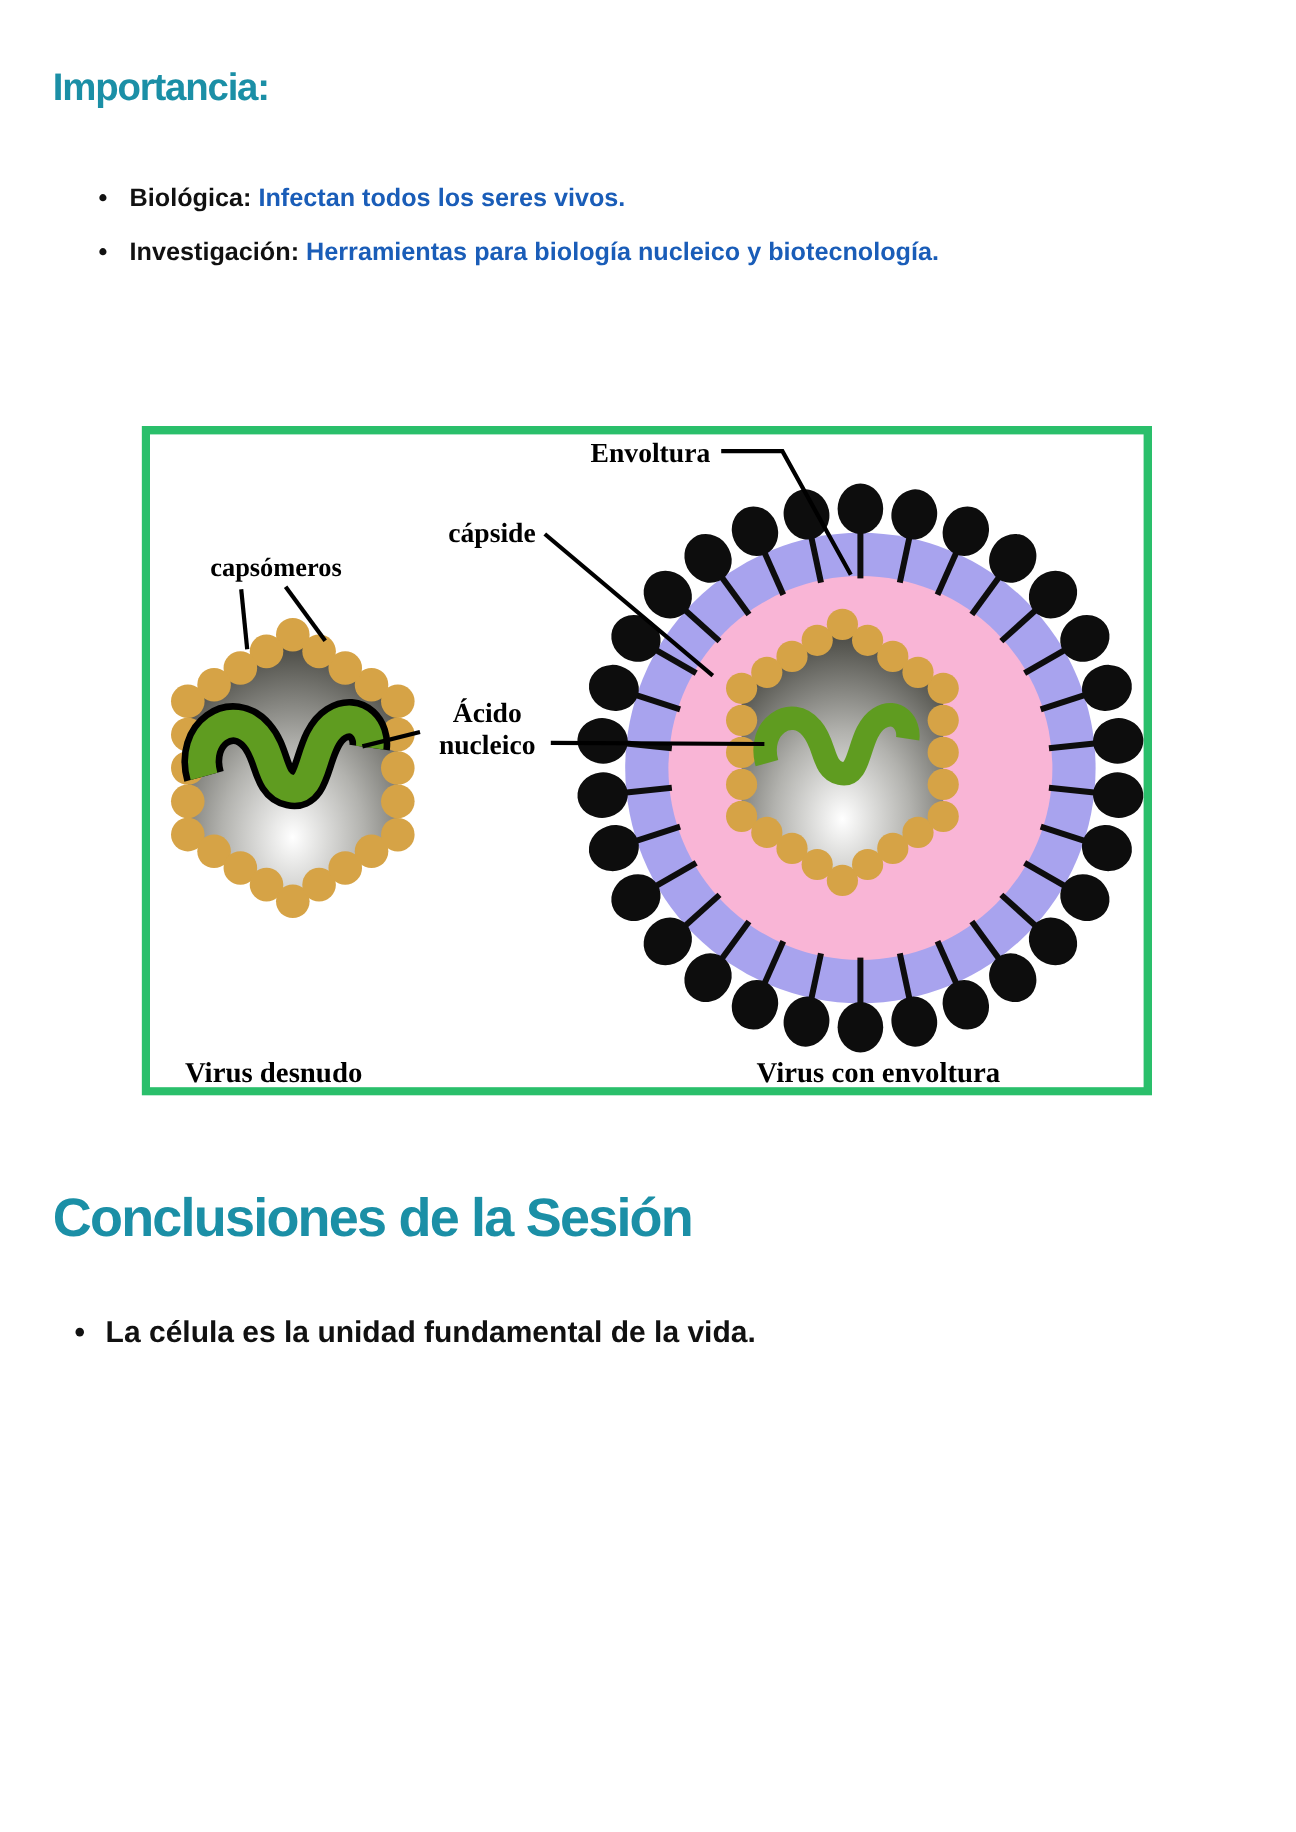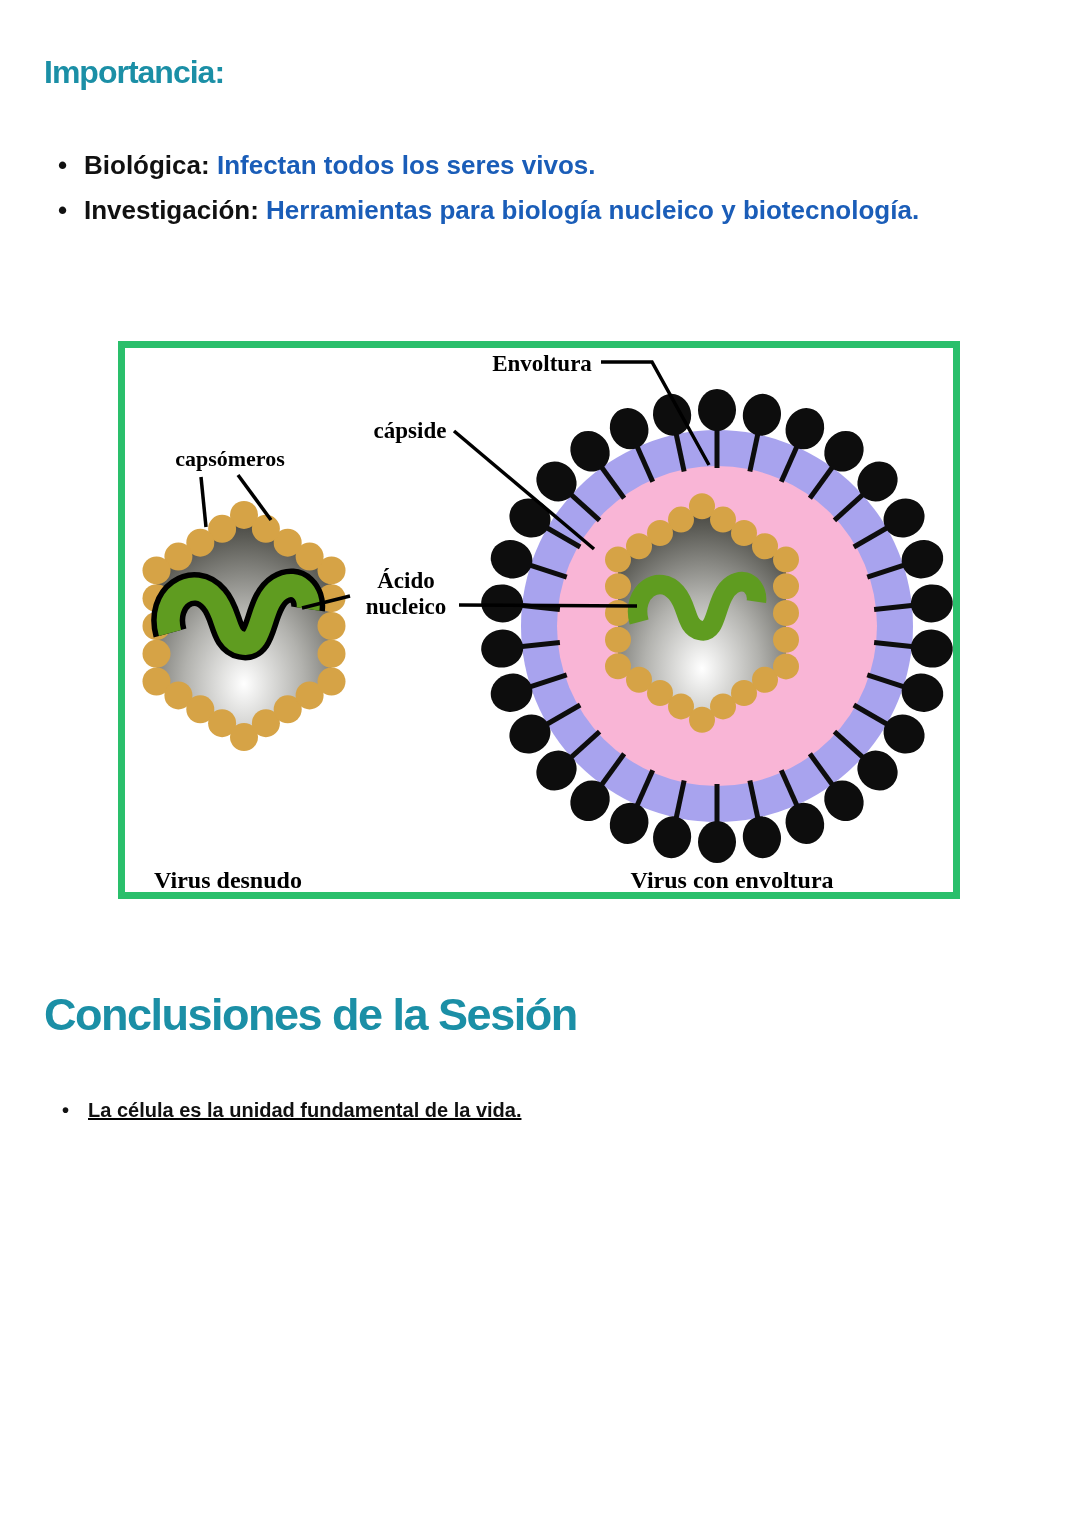--- a/index.html
+++ b/index.html
@@ -14,40 +14,40 @@
     position:absolute;
     color:var(--teal,#1b8fa6);
     font-weight:800;
     letter-spacing:-1px;
     white-space:nowrap;
     line-height:1;
   }
   #importancia-heading{left:44px;top:56px;font-size:32px;}
   #conclusiones-heading{left:44px;top:992px;font-size:45px;letter-spacing:-1.5px;}
   .blist{position:absolute;}
-  #importancia-list{left:56px;top:143px;width:963px;font-size:26px;line-height:45px;}
-  #conclusiones-list{left:60px;top:1086px;width:978px;font-size:20px;line-height:48px;text-decoration:underline;}
+  #importancia-list{left:80px;top:143px;width:963px;font-size:21px;line-height:45px;}
+  #conclusiones-list{left:60px;top:1086px;width:978px;font-size:25px;line-height:48px;}
   .bitem{
     position:relative;
     padding-left:28px;
     text-align:justify;
     font-weight:bold;
     color:var(--ink,#111);
   }
   .bitem::before{
     content:"\2022";
     position:absolute;
     left:2px;top:0;
     color:var(--ink,#111);
   }
   .blue{color:var(--blue,#1a5db8);}
   .lbl{color:var(--ink,#111);}
   
   #diagram{
-    position:absolute;left:106px;top:341px;width:688px;height:558px;padding-left:12px;
+    position:absolute;left:106px;top:355px;width:688px;height:558px;padding-left:12px;
   }
   #virus-svg{display:block;width:842px;height:558px;}
   #virus-svg text{
     font-family:"Liberation Serif",serif;
     font-weight:bold;
     fill:var(--label_ink,#000);
   }
   .dlabel{font-size:23px;}
   .dlabel-sm{font-size:22px;}
   .dcaption{font-size:24px;}

